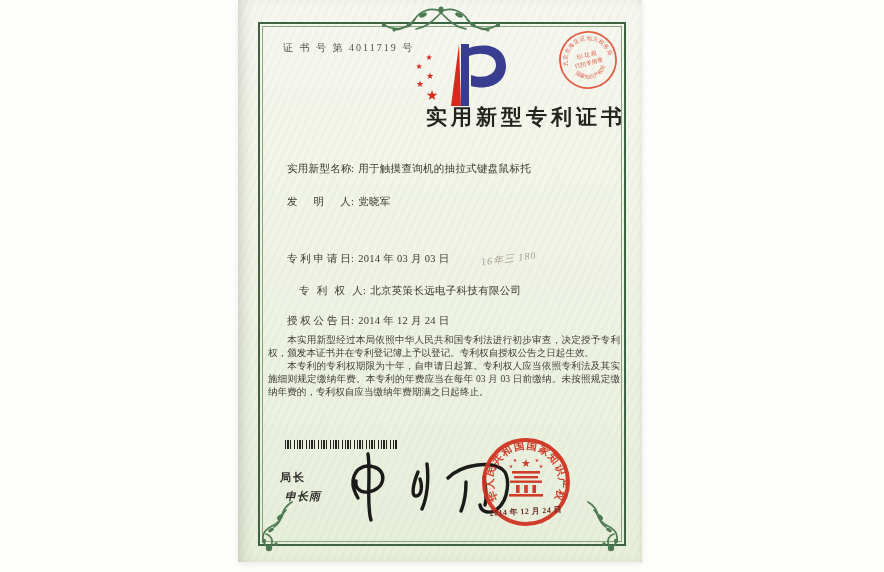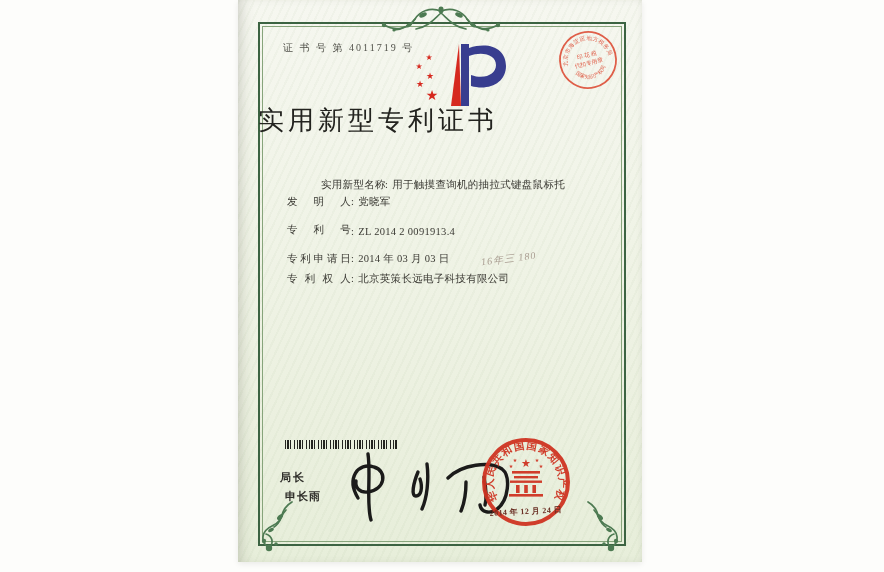--- a/index.html
+++ b/index.html
@@ -30,22 +30,22 @@
   .frame-inner{
     position:absolute;inset:2px;border:1px solid #87a47b;
   }
   .ornament{position:absolute;color:#4d7a52;}
   
   .cert-no{
     position:absolute;left:45px;top:41px;font-size:10px;letter-spacing:2px;
     color:#52524b;white-space:nowrap;
   }
   .title{
-    position:absolute;left:20px;top:103px;width:368px;text-align:left;
-    font-size:26px;font-weight:400;letter-spacing:4px;color:#23231f;white-space:nowrap;
+    position:absolute;left:20px;top:103px;width:368px;text-align:right;
+    font-size:21px;font-weight:700;letter-spacing:4px;color:#23231f;white-space:nowrap;
   }
   .field{
     position:absolute;left:49px;font-size:10.5px;color:#3a3933;white-space:nowrap;
     letter-spacing:.3px;
   }
   .field .lbl{
     display:inline-block;width:64px;text-align:justify;text-align-last:justify;
     vertical-align:bottom;
   }
   .field .colon{margin-right:4px;}
@@ -58,21 +58,21 @@
     font-size:9.6px;line-height:12.9px;color:#42413a;text-align:justify;
   }
   .paras p{margin:0;text-indent:2em;}
   .barcode{
     position:absolute;left:47px;top:440px;width:112px;height:9px;
     background:repeating-linear-gradient(90deg,
       #23231f 0 1px,transparent 1px 2px,#23231f 2px 4px,transparent 4px 5px,
       #23231f 5px 6px,transparent 6px 9px,#23231f 9px 10px,transparent 10px 12px);
   }
   .officer-title{position:absolute;left:42px;top:470px;font-size:11px;font-weight:700;color:#2e2d29;letter-spacing:2px;}
-  .officer-name{position:absolute;left:47px;top:489px;font-size:11px;font-weight:700;color:#2e2d29;letter-spacing:1px;}
+  .officer-name{position:absolute;left:47px;top:489px;font-size:11px;font-weight:700;color:#2e2d29;letter-spacing:1px;font-style:italic;}
   .footer{
     position:absolute;left:20px;top:527px;width:368px;text-align:center;
     font-size:8.5px;color:#4b4b43;letter-spacing:1px;
   }
   .sig{position:absolute;left:92px;top:446px;}
   .logo{position:absolute;left:175px;top:40px;}
   .duty-stamp{position:absolute;left:318px;top:28px;transform:rotate(-14deg);opacity:.9;}
   .seal{position:absolute;left:240px;top:434px;opacity:.95;}
   svg text{font-family:"Liberation Serif","DejaVu Serif",serif;}
 </style>
@@ -163,39 +163,41 @@
       </text>
       <text font-size="5.2" fill="#dd4f38">
         <textPath href="#dutyBottom" startOffset="50%" text-anchor="middle">国家知识产权局</textPath>
       </text>
       <text x="32" y="29" font-size="5.8" fill="#dd4f38" text-anchor="middle">印 花 税</text>
       <text x="32" y="37" font-size="5.8" fill="#dd4f38" text-anchor="middle">代扣专用章</text>
     </svg>
 
     <div class="title">实用新型专利证书</div>
 
-    <div class="field" style="top:178px;margin-left:34px;">
+    <div class="field" style="top:162px;">
       <span class="lbl">实用新型名称</span><span class="colon">:</span><span>用于触摸查询机的抽拉式键盘鼠标托</span>
     </div>
     <div class="field" style="top:195px;">
       <span class="lbl">发明人</span><span class="colon">:</span><span>党晓军</span>
     </div>
-    <div class="field" style="top:223px;">
-      <span class="lbl">专利号</span><span class="colon">:</span><span>ZL 2014 2 0091913.4</span>
-    </div>
     <div class="field" style="top:252px;">
       <span class="lbl">专利申请日</span><span class="colon">:</span><span>2014 年 03 月 03 日</span>
     </div>
-    <div class="field" style="top:272px;">
+    <div class="field" style="top:284px;margin-left:12px;">
       <span class="lbl">专利权人</span><span class="colon">:</span><span>北京英策长远电子科技有限公司</span>
     </div>
+    <div class="field" style="top:314px;">
+      <span class="lbl">授权公告日</span><span class="colon">:</span><span>2014 年 12 月 24 日</span>
+    </div>
 
     <div class="note">16年三 180</div>
 
     <div class="paras">
+      <p>本实用新型经过本局依照中华人民共和国专利法进行初步审查，决定授予专利权，颁发本证书并在专利登记簿上予以登记。专利权自授权公告之日起生效。</p>
+      <p>本专利的专利权期限为十年，自申请日起算。专利权人应当依照专利法及其实施细则规定缴纳年费。本专利的年费应当在每年 03 月 03 日前缴纳。未按照规定缴纳年费的，专利权自应当缴纳年费期满之日起终止。</p>
     </div>
 
     <div class="barcode"></div>
 
     <div class="officer-title">局长</div>
     <div class="officer-name">申长雨</div>
 
     <svg class="sig" width="190" height="80" viewBox="0 0 190 80">
       <g stroke="#1b1b1a" stroke-width="3.4" fill="none" stroke-linecap="round" stroke-linejoin="round">
         <path d="M28,52 C16,32 28,16 44,21 C58,25 55,44 38,46 C29,47 25,41 26,35"></path>

